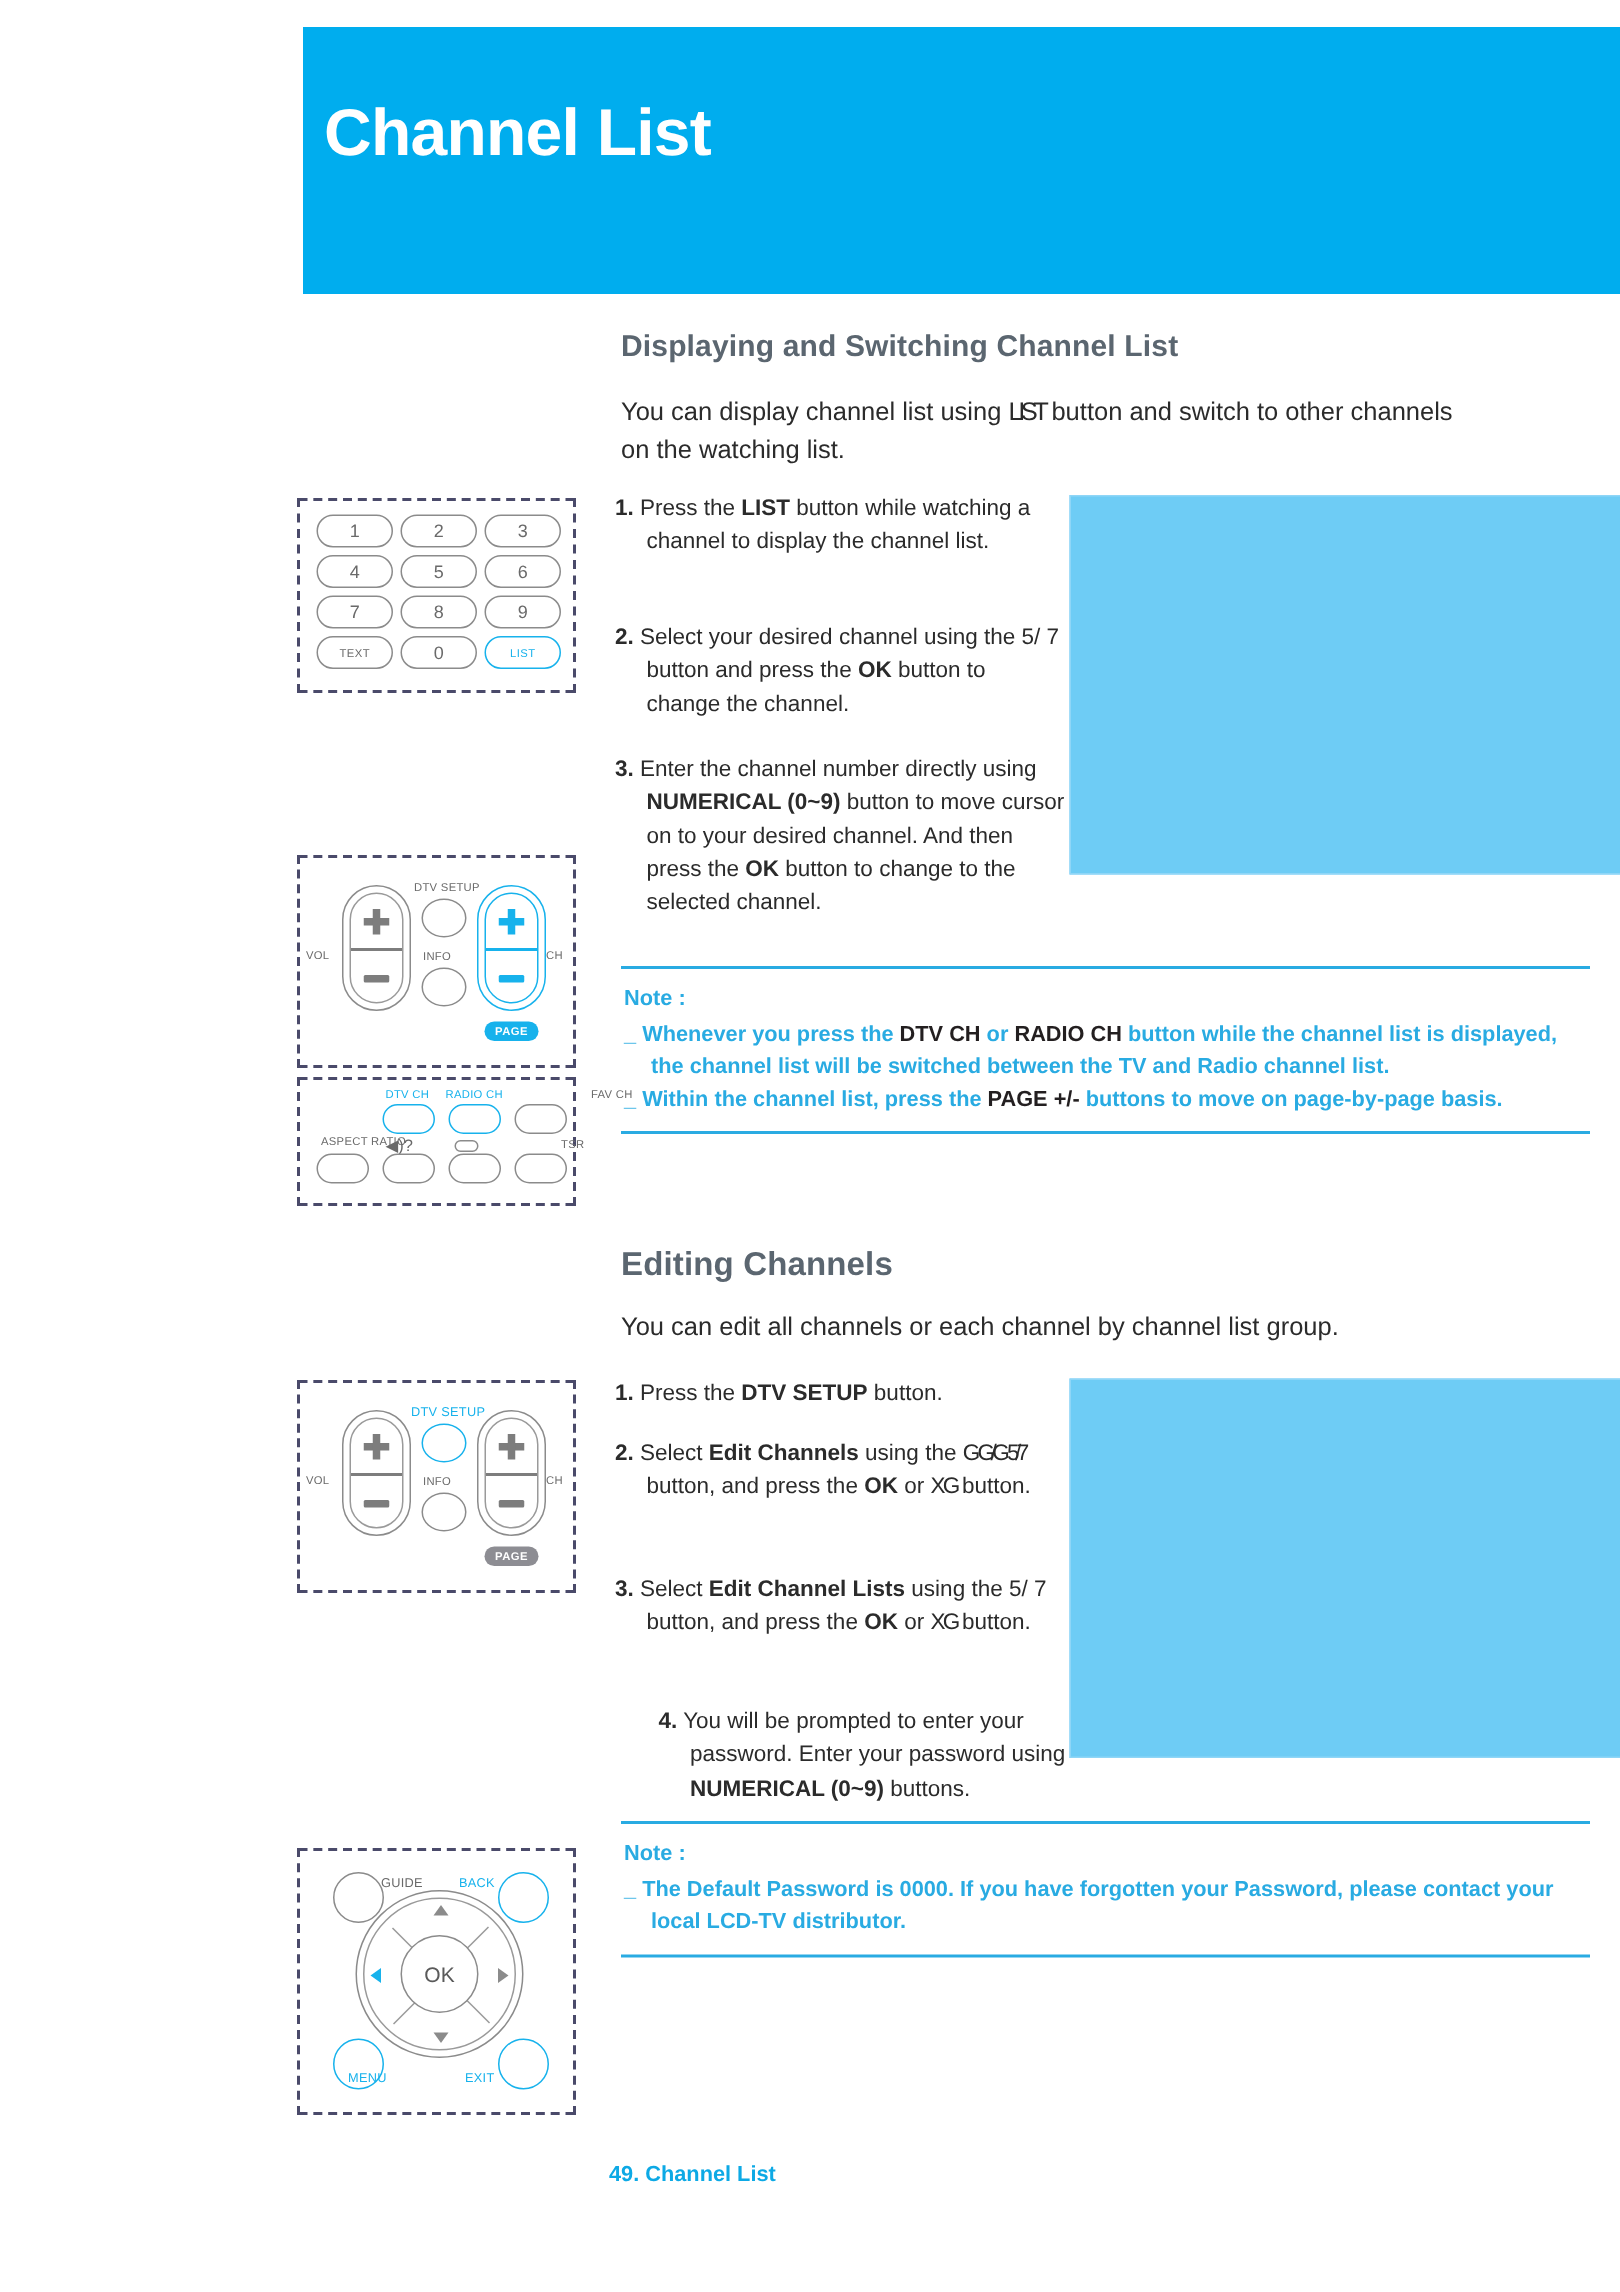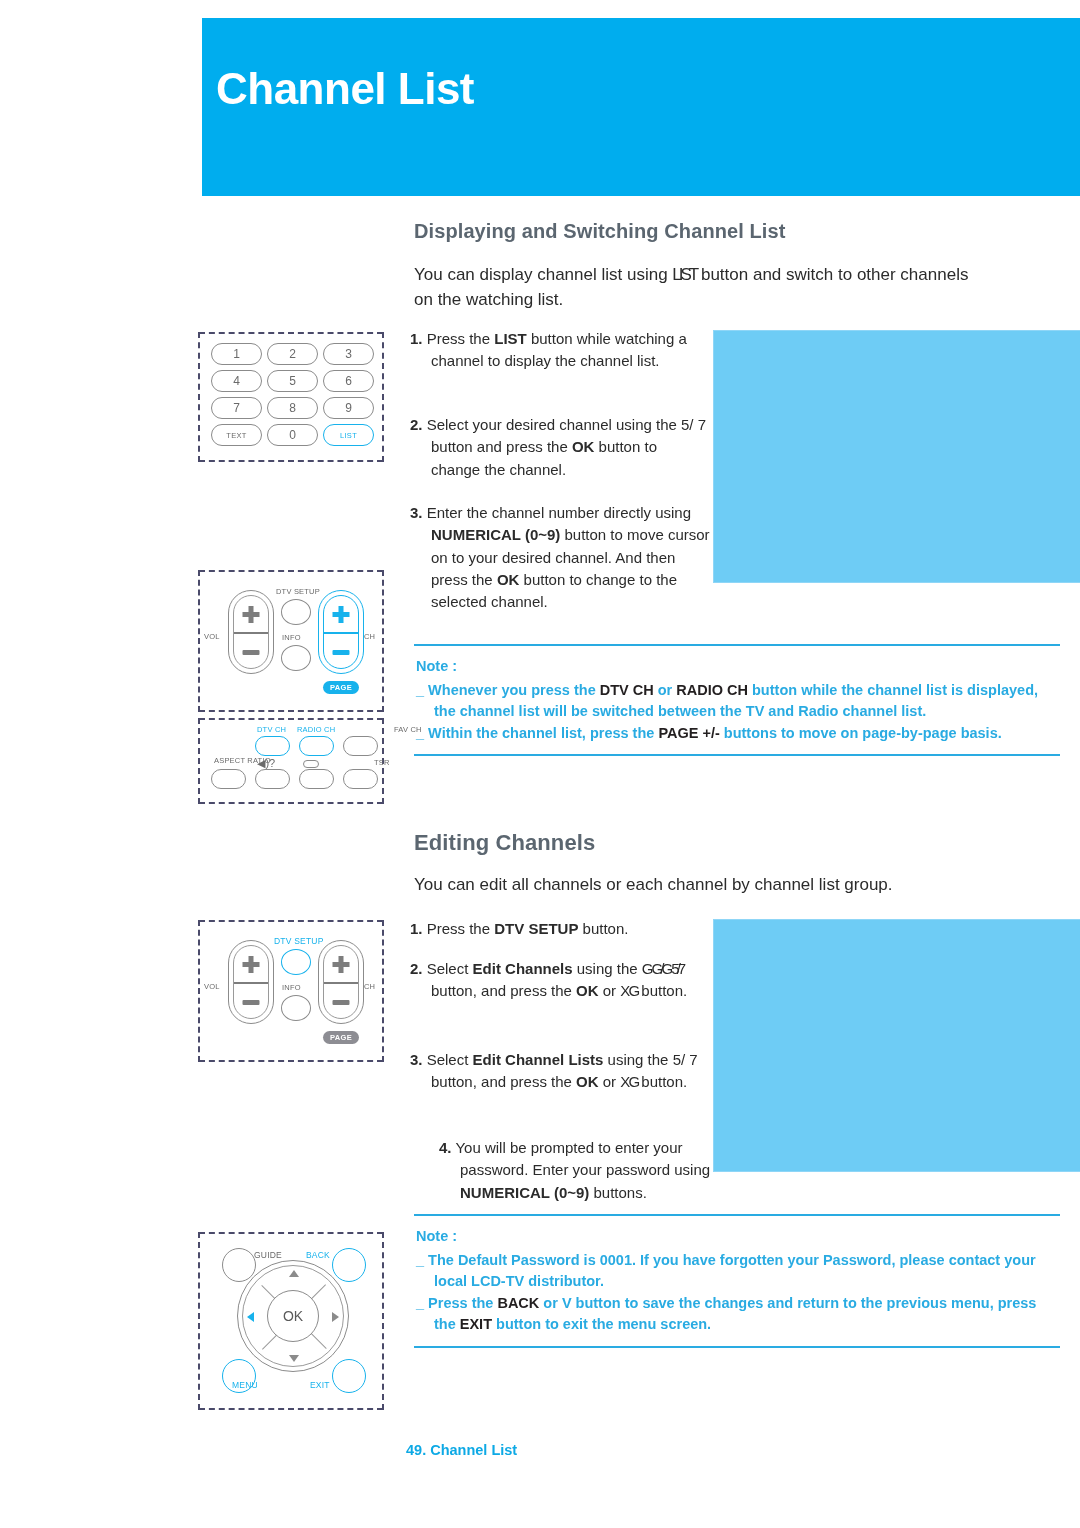--- a/index.html
+++ b/index.html
@@ -267,24 +267,21 @@
   <span>You will be prompted to enter your password. Enter your password using </span><b>NUMERICAL (0~9)</b><span> buttons.</span>
 </div>
 
 <div class="placeholder" id="ph2"></div>
 
 <div class="note-block" id="note2">
   <div class="note-rule"></div>
   <div class="note-body">
     <div class="note-title">Note :</div>
     <div class="note-li">
-      _ <span>The Default Password is 0001. If you have forgotten your Password, please contact your local LCD-TV distributor.</span>
-    </div>
-    <div class="note-li">
-      _ <span>Press the </span><span class="k">BACK</span><span> or </span><span>V</span><span> button to save the changes and return to the previous menu, press the </span><span class="k">EXIT</span><span> button to exit the menu screen.</span>
+      _ <span>The Default Password is 0000. If you have forgotten your Password, please contact your local LCD-TV distributor.</span>
     </div>
   </div>
   <div class="note-rule thin"></div>
 </div>
 
 <div class="footer">49. Channel List</div>
 
 <div class="remote" id="rm-keypad">
   <div class="dash-t"></div>
   <div class="dash-b"></div>

